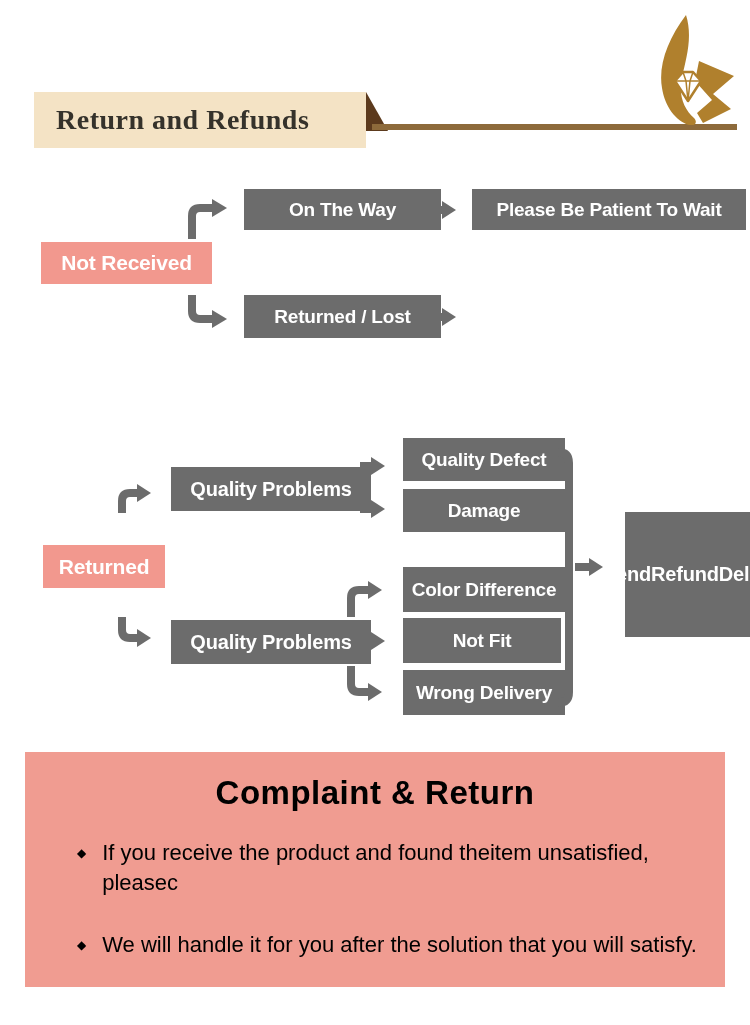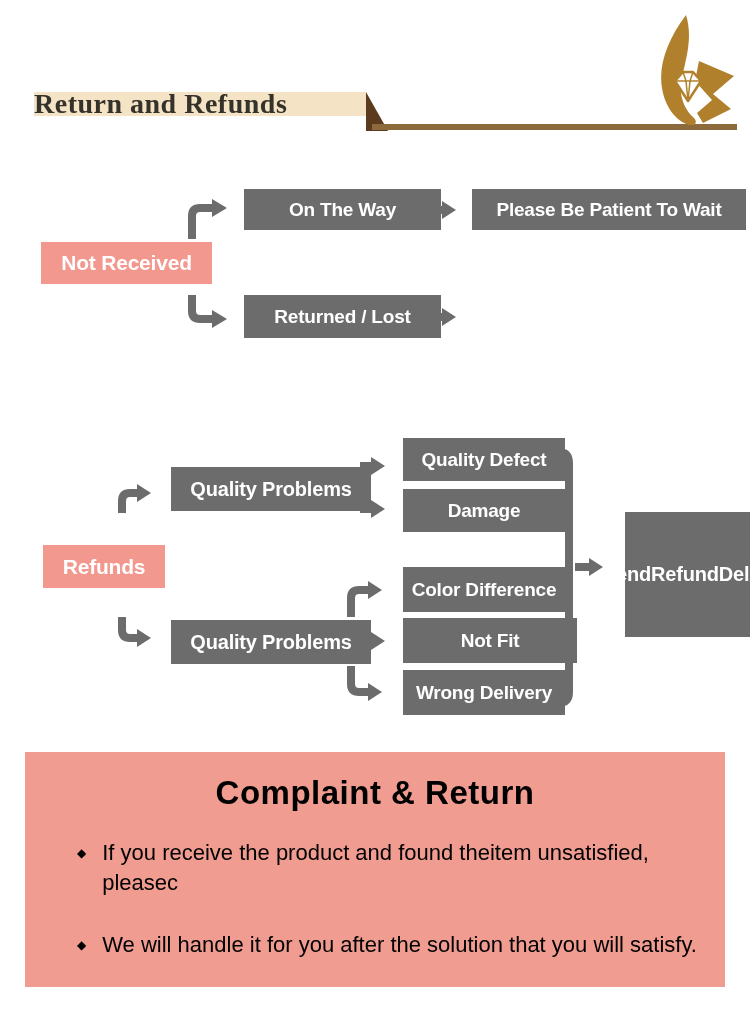--- a/index.html
+++ b/index.html
@@ -1,21 +1,21 @@
 <!DOCTYPE html>
 <html><head>
 <meta charset="utf-8">
 <style>
   html,body{margin:0;padding:0;}
   body{background:#fff;font-family:"Liberation Sans",sans-serif;}
   .page{position:relative;width:750px;height:1025px;background:#fff;overflow:hidden;}
 
   
-  .banner{position:absolute;left:34px;top:92px;width:332px;height:24px;
-    background:#F4E3C5;display:flex;align-items:center;box-sizing:border-box;}
+  .banner{position:absolute;left:34px;top:92px;width:332px;height:56px;
+    background:#F4E3C5;display:flex;align-items:center;padding-left:22px;box-sizing:border-box;}
   .banner-title{font-family:"Liberation Serif",serif;font-weight:bold;font-size:28px;
     color:#35322B;letter-spacing:0.5px;white-space:nowrap;}
   .banner-fold{position:absolute;left:366px;top:92px;width:22px;height:39px;
     background:#5C3A1D;clip-path:polygon(0 0,100% 100%,0 100%);}
   .header-rule{position:absolute;left:372px;top:124px;width:365px;height:6px;background:#8D6A3B;}
   .logo{position:absolute;left:655px;top:15px;width:90px;height:110px;}
 
   
   .gbox,.pbox{position:absolute;display:flex;align-items:center;justify-content:center;
     color:#fff;font-weight:bold;text-align:center;letter-spacing:-0.2px;box-sizing:border-box;margin-left:15px;}
@@ -27,21 +27,21 @@
   .b-not-received{left:26px;top:242px;width:171px;height:42px;}
   .b-returned-lost{left:229px;top:295px;width:197px;height:43px;}
   .b-resend-refund{left:457px;top:295px;width:274px;height:43px;}
 
   .b-qp1{left:156px;top:467px;width:200px;height:44px;font-size:20px;}
   .b-quality-defect{left:388px;top:438px;width:162px;height:43px;}
   .b-damage{left:388px;top:489px;width:162px;height:43px;}
   .b-received{left:28px;top:545px;width:122px;height:43px;}
   .b-color-difference{left:388px;top:567px;width:162px;height:45px;}
   .b-qp2{left:156px;top:620px;width:200px;height:44px;font-size:20px;}
-  .b-not-fit{left:388px;top:618px;width:174px;height:45px;}
+  .b-not-fit{left:388px;top:618px;width:158px;height:45px;}
   .b-wrong-delivery{left:388px;top:670px;width:162px;height:45px;}
 
   .b-outcome{left:610px;top:512px;width:125px;height:125px;flex-direction:row;font-size:20px;align-items:center;}
   .b-outcome span{display:block;line-height:31px;}
 
   .arrows{position:absolute;left:0;top:0;width:750px;height:1025px;pointer-events:none;}
   .arrows path{fill:none;stroke:#6C6C6C;stroke-width:8;}
   .arrows polygon{fill:#6C6C6C;stroke:none;}
 
   
@@ -72,21 +72,21 @@
       <path d="M20,66 L28,57 L38,57 L46,66 L33,86 Z" fill="#ffffff" stroke="#B0802D" stroke-width="2.5" stroke-linejoin="round"></path>
       <path d="M20,66 L46,66 M28,57 L31,66 M38,57 L35,66 M31,66 L33,86 M35,66 L33,86" fill="none" stroke="#B0802D" stroke-width="1.5"></path>
     </g>
   </svg>
 
   <div class="pbox b-not-received">Not Received</div>
   <div class="gbox b-on-the-way">On The Way</div>
   <div class="gbox b-please-wait">Please Be Patient To Wait</div>
   <div class="gbox b-returned-lost">Returned / Lost</div>
 
-  <div class="pbox b-received">Refunds</div>
+  <div class="pbox b-received">Returned</div>
   <div class="gbox b-qp1">Quality Problems</div>
   <div class="gbox b-quality-defect">Quality Defect</div>
   <div class="gbox b-damage">Damage</div>
   <div class="gbox b-color-difference">Color Difference</div>
   <div class="gbox b-qp2">Quality Problems</div>
   <div class="gbox b-not-fit">Not Fit</div>
   <div class="gbox b-wrong-delivery">Wrong Delivery</div>
   <div class="gbox b-outcome">
     <span>Resend</span>
     <span>Refund</span>

